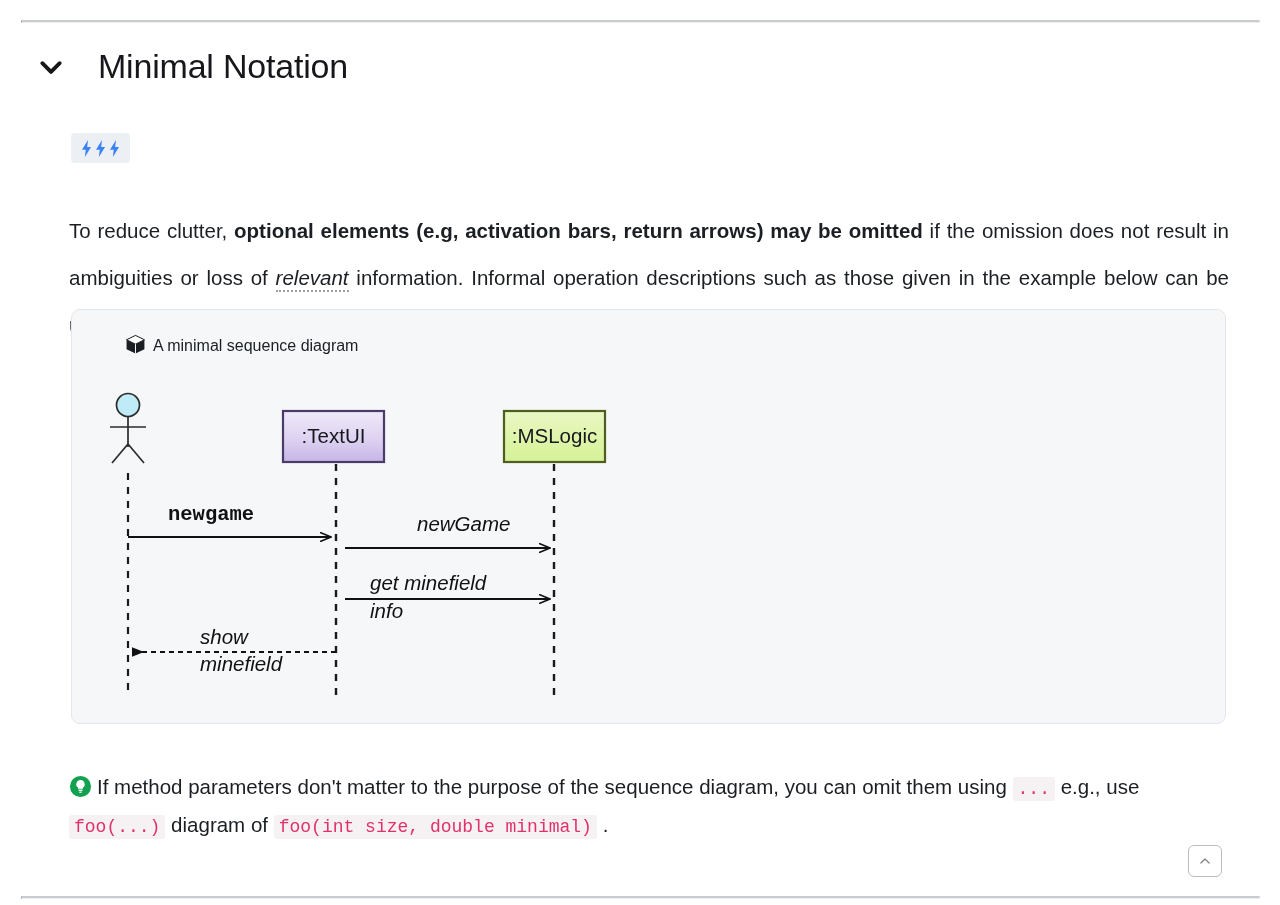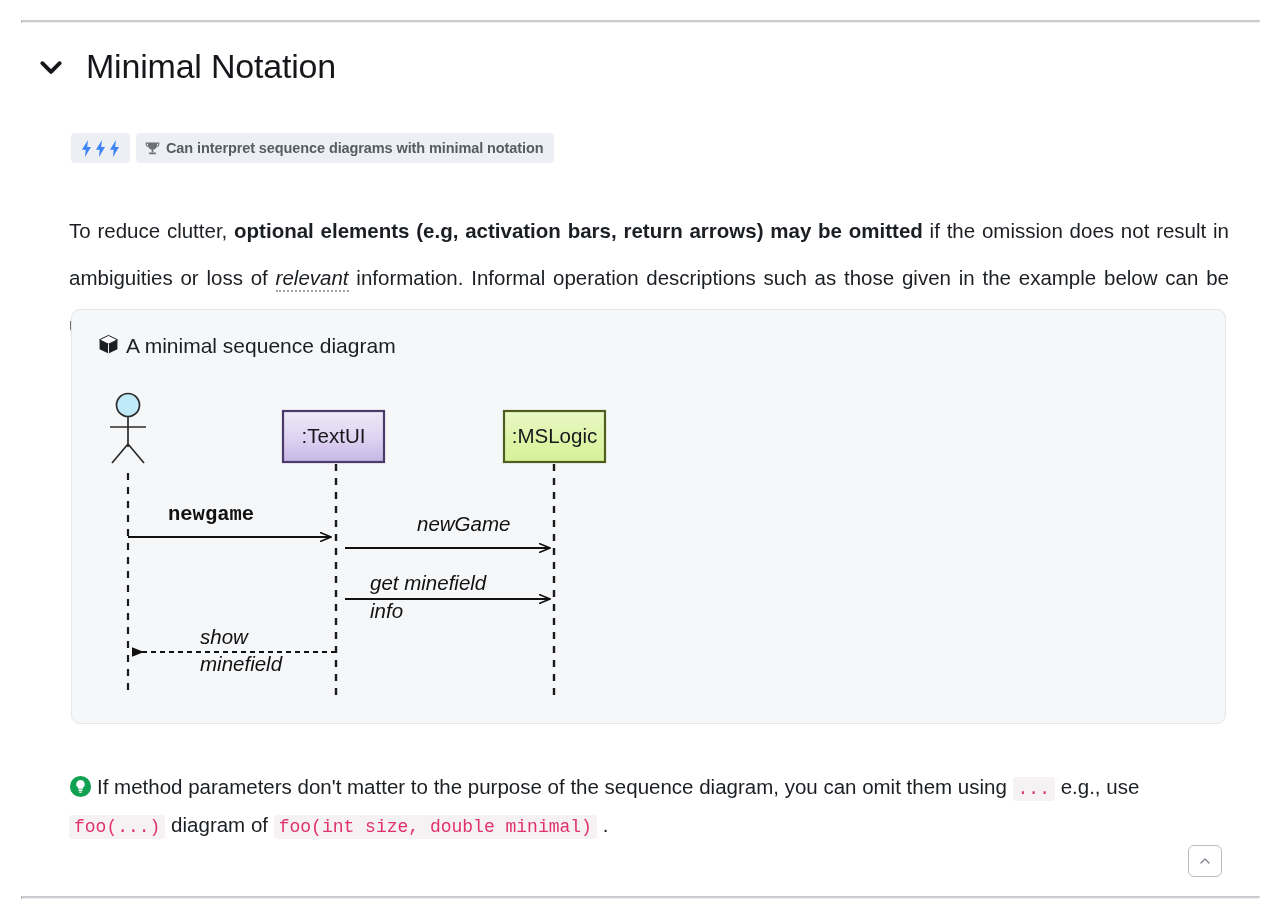--- a/index.html
+++ b/index.html
@@ -33,21 +33,21 @@
   .hr-top { top: 12px; }
   .hr-bottom { top: 888px; }
 
   
   .heading-row {
     position: absolute;
     left: 38px;
     top: 48px;
     display: flex;
     align-items: center;
-    gap: 22px;
+    gap: 34px;
   }
   .chev-down {
     width: 26px;
     height: 26px;
     display: block;
     flex: none;
   }
   .heading-title {
     font-size: 34px;
     font-weight: 400;
@@ -131,26 +131,26 @@
     top: 309px;
     width: 1155px;
     height: 415px;
     background: #f6f7f9;
     border: 1px solid #e3e6ea;
     border-radius: 9px;
     box-sizing: border-box;
   }
   .panel-title {
     position: absolute;
-    left: 26px;
+    left: 53px;
     top: 24px;
     display: flex;
-    align-items: flex-start;
+    align-items: flex-end;
     gap: 7px;
-    font-size: 21px;
+    font-size: 16px;
     color: #1b1f23;
   }
   .cube-icon { width: 21px; height: 21px; display:block; flex:none; }
 
   .diagram-svg {
     position: absolute;
     left: 0;
     top: 0;
   }
 
@@ -226,32 +226,20 @@
       <span>
         <svg class="bolt" viewBox="0 0 12 18" aria-hidden="true">
           <path d="M7.6 0 L1.2 10.2 H5.2 L4.3 18 L10.8 7.4 H6.7 Z" fill="#3b82f6"></path>
         </svg>
       </span>
       <span>
         <svg class="bolt" viewBox="0 0 12 18" aria-hidden="true">
           <path d="M7.6 0 L1.2 10.2 H5.2 L4.3 18 L10.8 7.4 H6.7 Z" fill="#3b82f6"></path>
         </svg>
       </span>
-    </span>
-    <span class="badge-text">
-      <span>
-        <svg class="trophy" viewBox="0 0 16 16" aria-hidden="true">
-          <path d="M3.2 1.6 h9.6 v3.0 a4.8 4.8 0 0 1 -4.8 4.8 a4.8 4.8 0 0 1 -4.8 -4.8 z" fill="#6b7177"></path>
-          <path d="M3.2 2.2 H1.3 v1.2 a2.6 2.6 0 0 0 2.2 2.5" fill="none" stroke="#6b7177" stroke-width="1.2"></path>
-          <path d="M12.8 2.2 H14.7 v1.2 a2.6 2.6 0 0 1 -2.2 2.5" fill="none" stroke="#6b7177" stroke-width="1.2"></path>
-          <rect x="7.1" y="9.0" width="1.8" height="3.2" fill="#6b7177"></rect>
-          <rect x="4.4" y="12.2" width="7.2" height="2.0" rx="0.4" fill="#6b7177"></rect>
-        </svg>
-      </span>
-      <span class="badge-label">Can interpret sequence diagrams with minimal notation</span>
     </span>
   </div>
 
   <p class="para"><span>To reduce clutter, </span><b>optional elements (e.g, activation bars, return arrows) may be omitted</b><span> if the omission does not result in ambiguities or loss of </span><span class="tooltip-term">relevant</span><span> information. Informal operation descriptions such as those given in the example below can be used, if more precise details are not required for the task at hand.</span></p>
 
   <div class="panel">
     <div class="panel-title">
       <span>
         <svg class="cube-icon" viewBox="0 0 24 24" aria-hidden="true">
           <path d="M12 1.6 L22.2 6.6 L22.2 17.4 L12 22.4 L1.8 17.4 L1.8 6.6 Z" fill="#1b1f23"></path>

